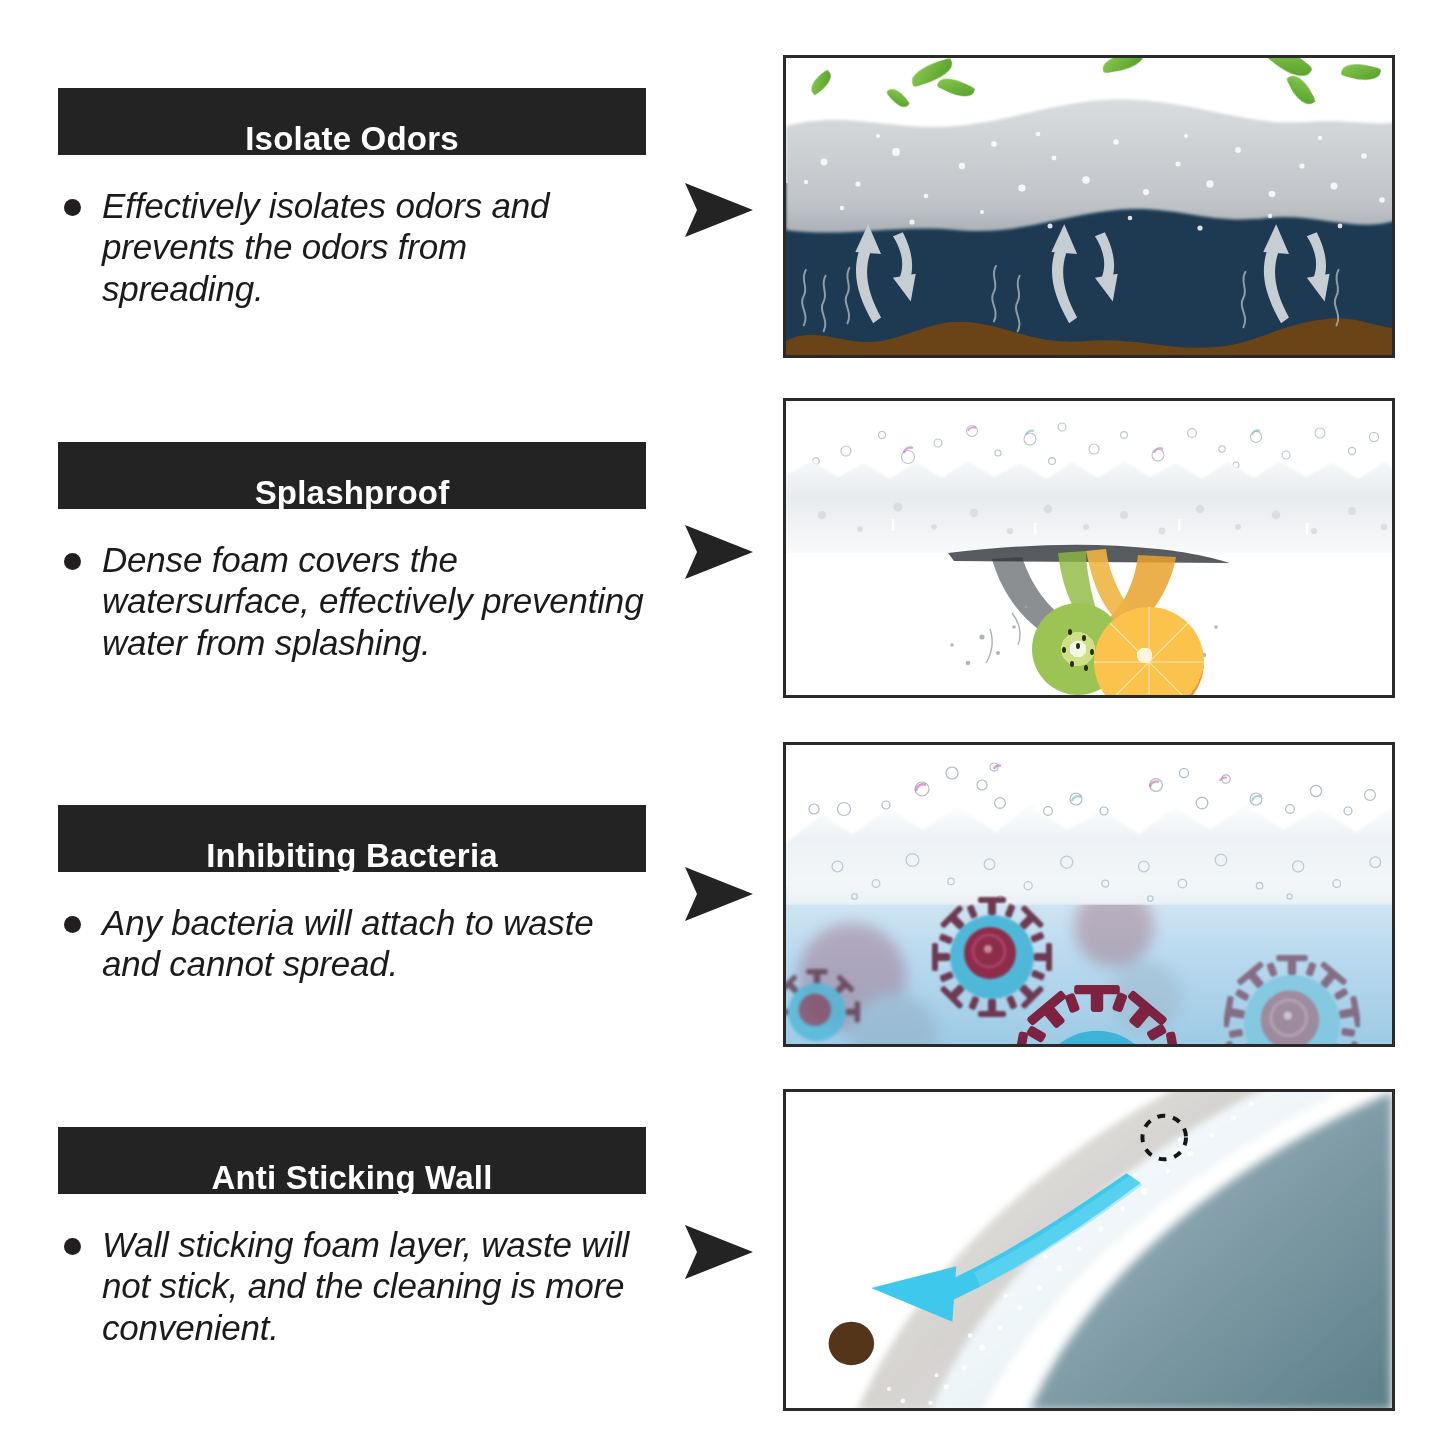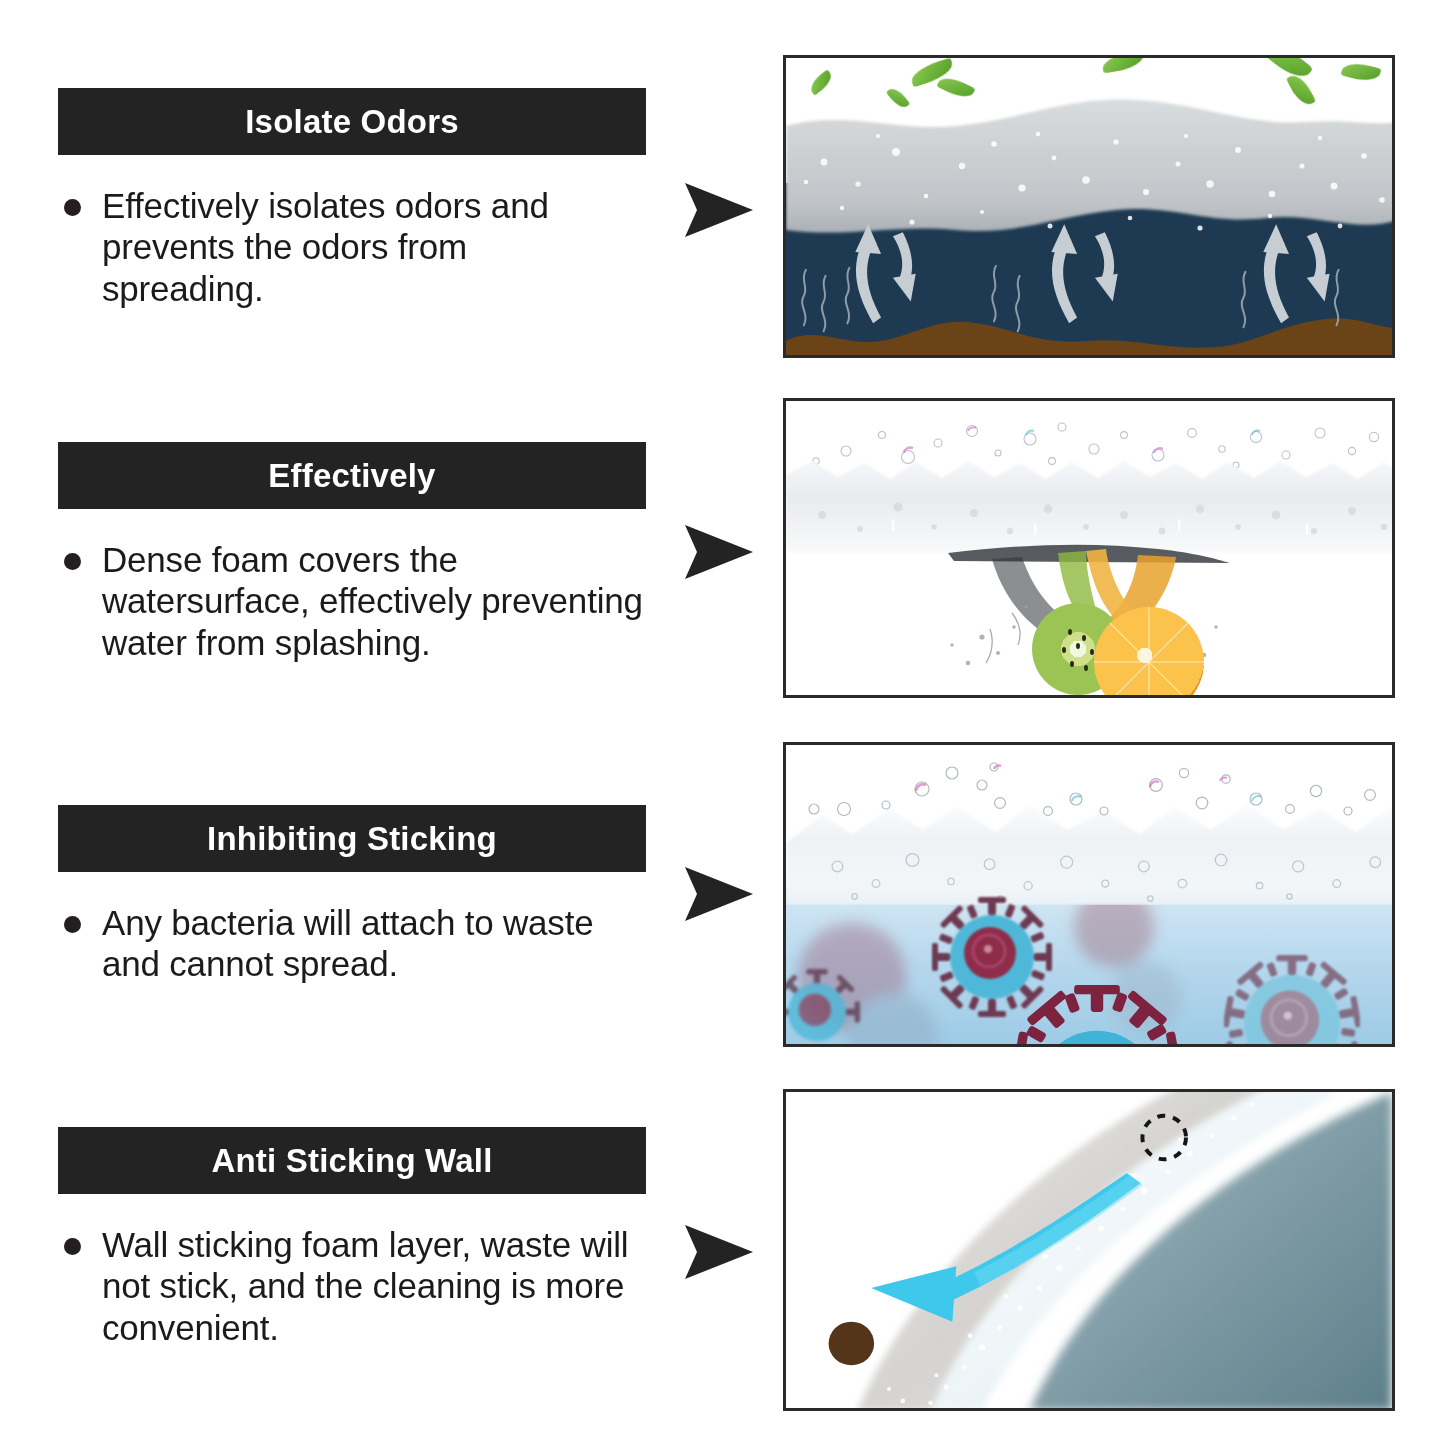--- a/index.html
+++ b/index.html
@@ -3,25 +3,25 @@
 <meta charset="utf-8">
 <style>
   html,body{margin:0;padding:0;background:#ffffff;}
   body{width:1445px;height:1445px;overflow:hidden;
        font-family:"Liberation Sans","DejaVu Sans",sans-serif;
        -webkit-font-smoothing:antialiased;}
   .page{position:relative;width:1445px;height:1445px;background:#fff;}
 
   
   .feature{position:absolute;left:58px;width:588px;}
-  .title-bar{height:67px;background:#232323;display:flex;align-items:center;
+  .title-bar{height:67px;background:#232323;display:flex;align-items:flex-end;
              justify-content:center;}
   .title-bar .title-text{color:#ffffff;font-size:33px;font-weight:600;
              letter-spacing:.2px;line-height:1;}
-  .desc{display:flex;margin-top:30px;}
+  .desc{display:flex;margin-top:30px;font-style:italic;}
   .bullet{width:17px;height:17px;border-radius:50%;background:#231f20;
           flex:0 0 17px;margin-top:14px;margin-left:6px;}
   .desc-text{margin-left:21px;font-size:35px;line-height:1.18;color:#1b1b1b;
              font-weight:400;letter-spacing:-.2px;}
 
   
   .marker{position:absolute;width:76px;height:60px;}
 
   
   .panel{position:absolute;left:783px;width:612px;border:3px solid #2a2a2a;
@@ -177,21 +177,21 @@
         <path d="M482,196 L495,168 L508,198 Z"></path>
 
         <path d="M536,176 C546,196 548,212 542,228 L532,224 C538,210 536,196 526,180 Z"></path>
         <path d="M526,222 L544,246 L549,218 Z"></path>
       </g>
     </svg>
   </div>
 
   <div class="feature" style="top:442px;">
     <div class="title-bar">
-      <span class="title-text">Effectively</span>
+      <span class="title-text">Splashproof</span>
     </div>
     <div class="desc">
       <div class="bullet"></div>
       <div class="desc-text" style="width:562px;">Dense foam covers the watersurface, effectively preventing water from splashing.</div>
     </div>
   </div>
 
   <div class="marker" style="left:681px;top:522px;">
     <svg viewBox="0 0 76 60" width="76" height="60">
         <polygon points="4,3 72,30 4,57 16,30" fill="#232323"></polygon>
@@ -319,21 +319,21 @@
       <div class="seg" style="transform:translate(-50%,0) rotate(135deg);"></div>
       <div class="seg" style="transform:translate(-50%,0) rotate(180deg);"></div>
       <div class="seg" style="transform:translate(-50%,0) rotate(225deg);"></div>
       <div class="seg" style="transform:translate(-50%,0) rotate(270deg);"></div>
       <div class="seg" style="transform:translate(-50%,0) rotate(315deg);"></div>
     </div>
   </div>
 
   <div class="feature" style="top:805px;">
     <div class="title-bar">
-      <span class="title-text">Inhibiting Sticking</span>
+      <span class="title-text">Inhibiting Bacteria</span>
     </div>
     <div class="desc">
       <div class="bullet"></div>
       <div class="desc-text" style="width:552px;">Any bacteria will attach to waste and cannot spread.</div>
     </div>
   </div>
 
   <div class="marker" style="left:681px;top:864px;">
     <svg viewBox="0 0 76 60" width="76" height="60">
         <polygon points="4,3 72,30 4,57 16,30" fill="#232323"></polygon>

